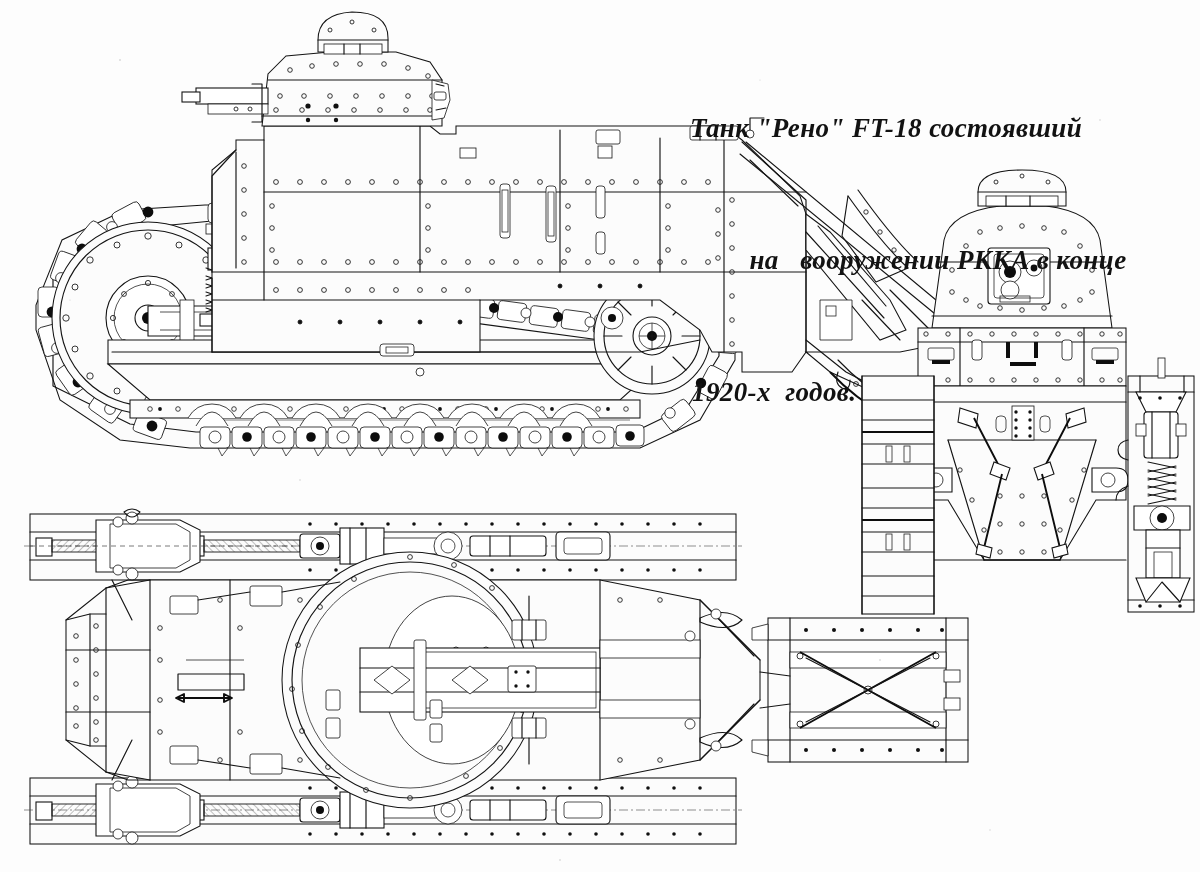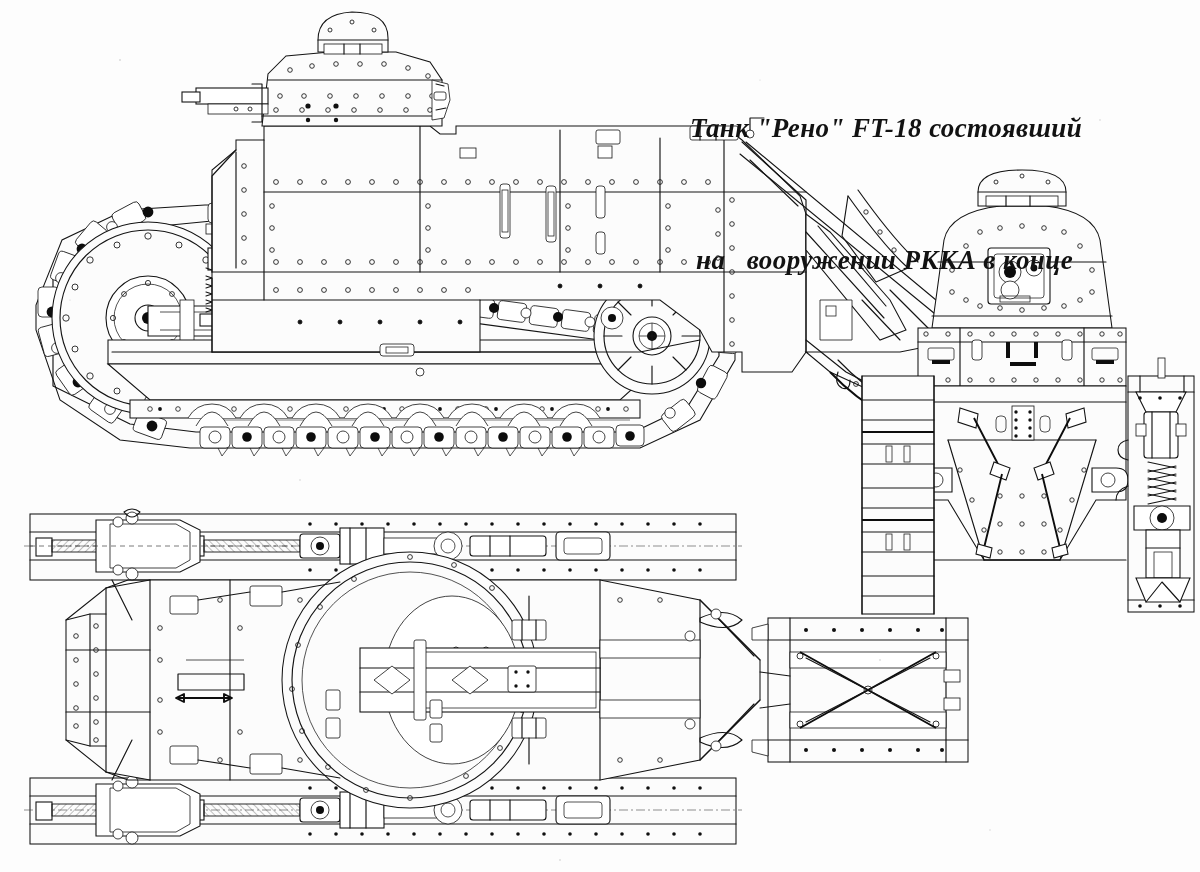--- a/index.html
+++ b/index.html
@@ -18,21 +18,21 @@
     font-style:italic;
     font-weight:700;
     font-size:27px;
     line-height:44px;
     color:#121212;
     letter-spacing:0.4px;
     white-space:pre-wrap;
     text-align:left;
   }
   .cap-line{display:block;}
-  .cap-line.l2{text-indent:6px;}
+  .cap-line.l2{text-indent:6px;text-align:center;}
   .cap-line.l3{text-indent:2px;}
 
   
   .speckle{position:absolute;inset:0;pointer-events:none;opacity:.5;}
 </style>
 </head>
 <body>
 
 <div id="sheet">
 <svg viewBox="0 0 1200 872" xmlns="http://www.w3.org/2000/svg">
@@ -1181,13 +1181,14 @@
     <circle cx="70" cy="300" r="0.6" fill="#aaa"></circle>
     <circle cx="990" cy="830" r="0.7" fill="#aaa"></circle>
     <circle cx="760" cy="80" r="0.6" fill="#aaa"></circle>
   </g>
 </svg>
 </div>
 
 <div class="caption">
   <span class="cap-line l1">Танк "Рено" FT-18 состоявший</span>
   <span class="cap-line l2">на   вооружении РККА в конце</span>
+  <span class="cap-line l3">1920-х  годов.</span>
 </div>
 
 </body></html>

